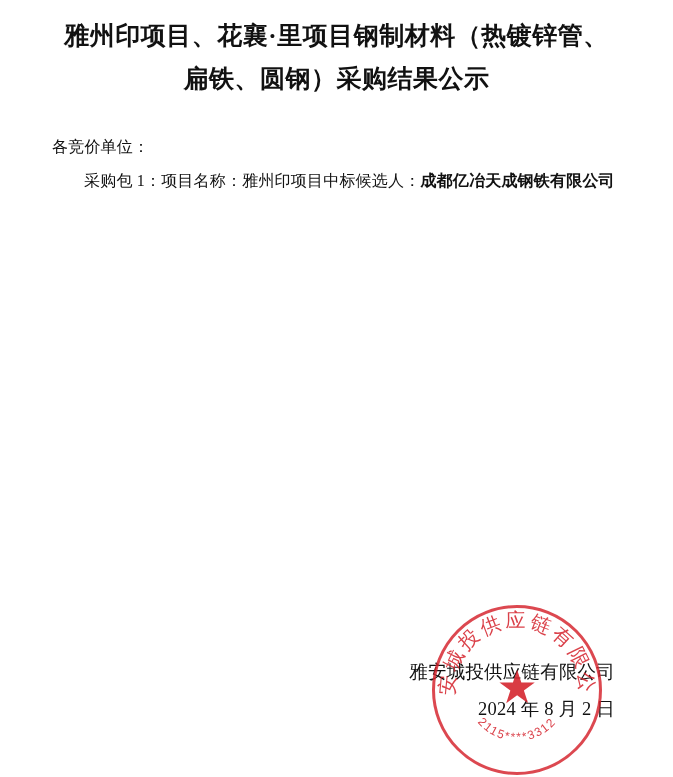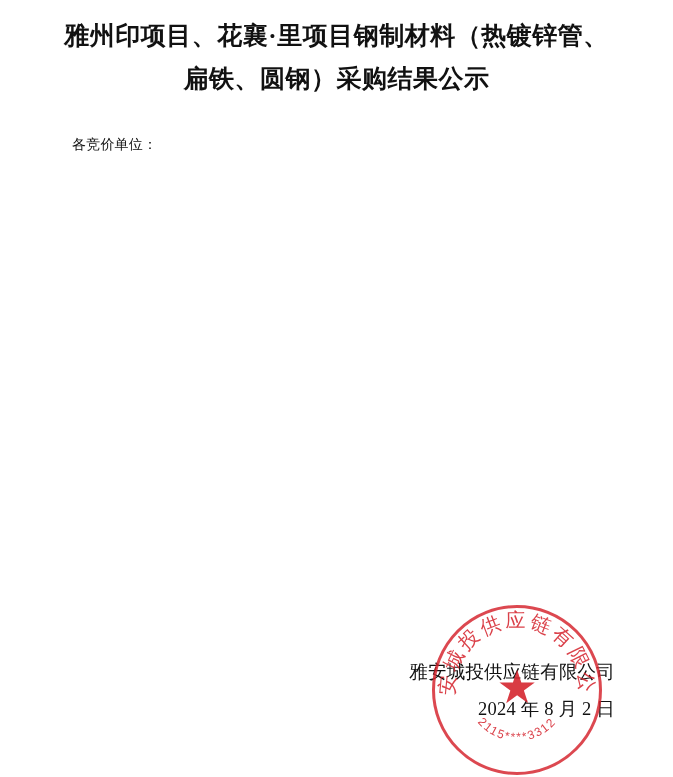--- a/index.html
+++ b/index.html
@@ -26,25 +26,24 @@
     text-align: center;
     font-weight: bold;
     font-size: 25px;
     line-height: 1.72;
     letter-spacing: 0.5px;
     margin: 0 4px 0 4px;
     font-family: "Liberation Serif", "DejaVu Serif", serif;
   }
   .body-text {
     margin-top: 30px;
-    font-size: 14px;
+    font-size: 16px;
     line-height: 2.12;
     text-align: justify;
     letter-spacing: 0.2px;
-    margin-left: 20px;
   }
   .p {
     margin: 0;
     text-indent: 0;
   }
   .p.indent {
     text-indent: 2em;
   }
   .bold {
     font-weight: bold;
@@ -99,20 +98,21 @@
 </head>
 <body>
 
 <div class="page">
 
   <div class="doc-title">雅州印项目、花襄·里项目钢制材料（热镀锌管、扁铁、圆钢）采购结果公示</div>
 
   <div class="body-text">
     <p class="p">各竞价单位：</p>
 
+    <p class="p indent"><span>采购包 1：项目名称：雅州印项目中标候选人：</span><span class="bold">成都亿冶天成钢铁有限公司</span></p>
 
 
   </div>
 
   <div class="sign-block">
     <div class="sign-line">雅安城投供应链有限公司</div>
     <div class="sign-line">2024 年 8 月 2 日</div>
   </div>
 
   <div class="seal">

